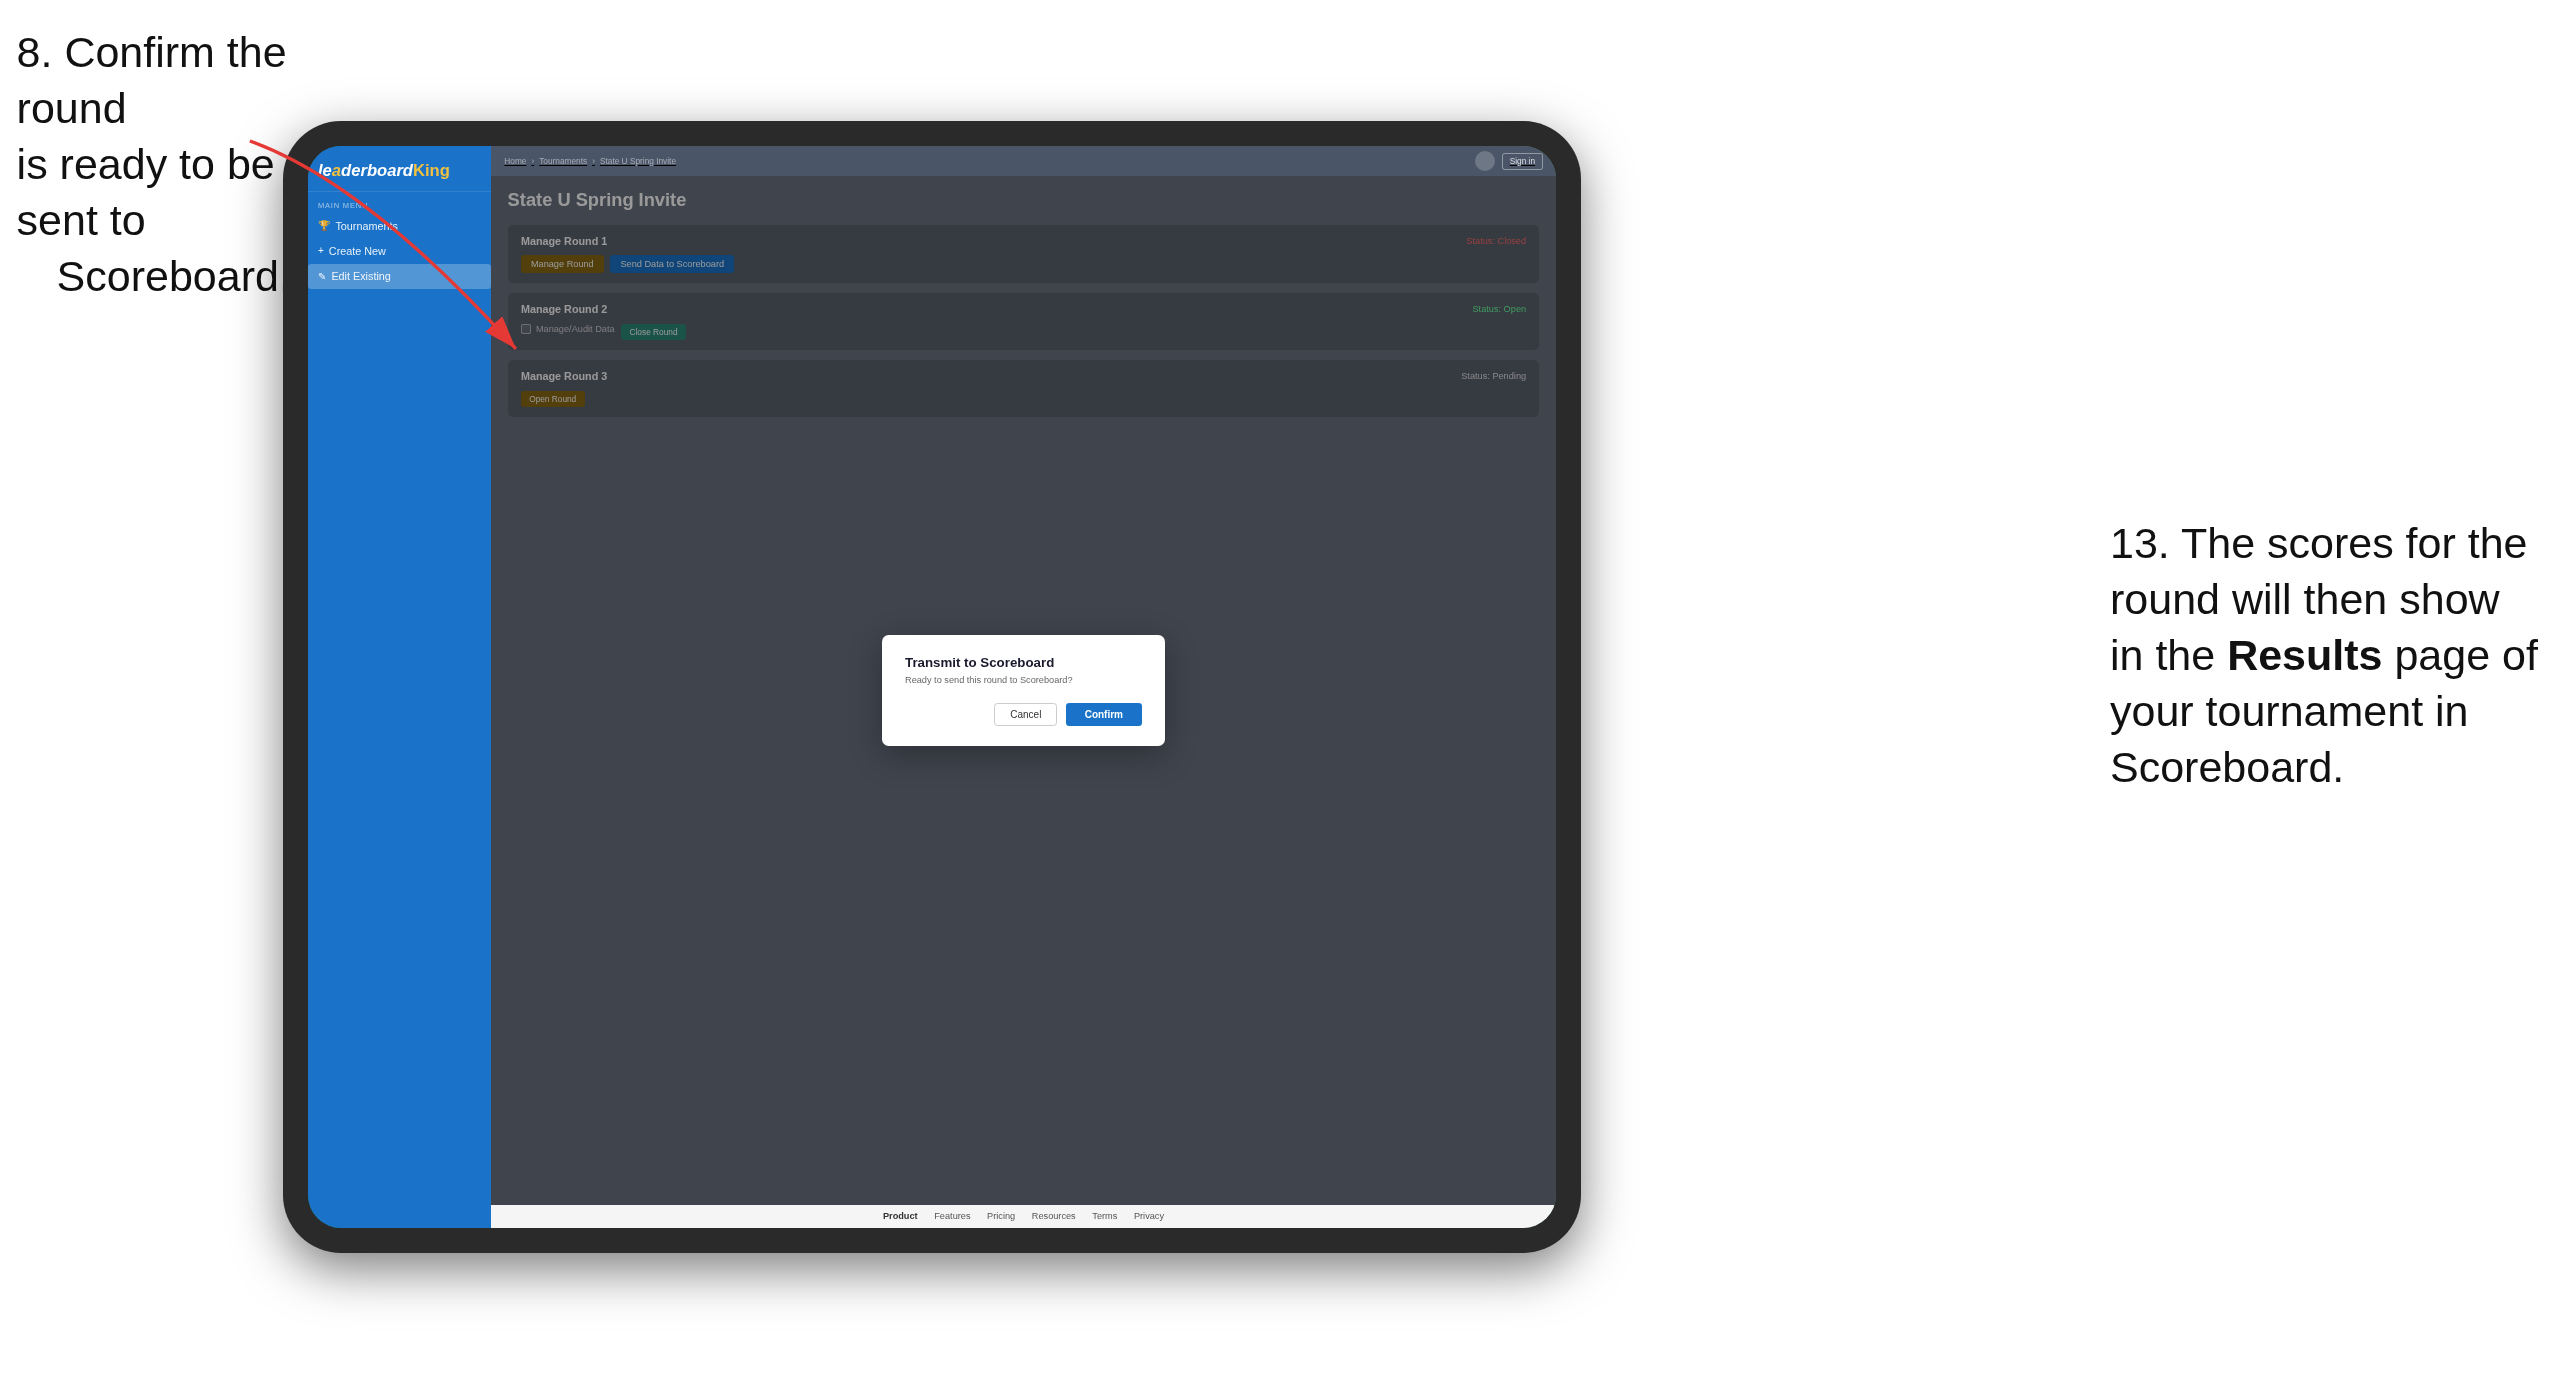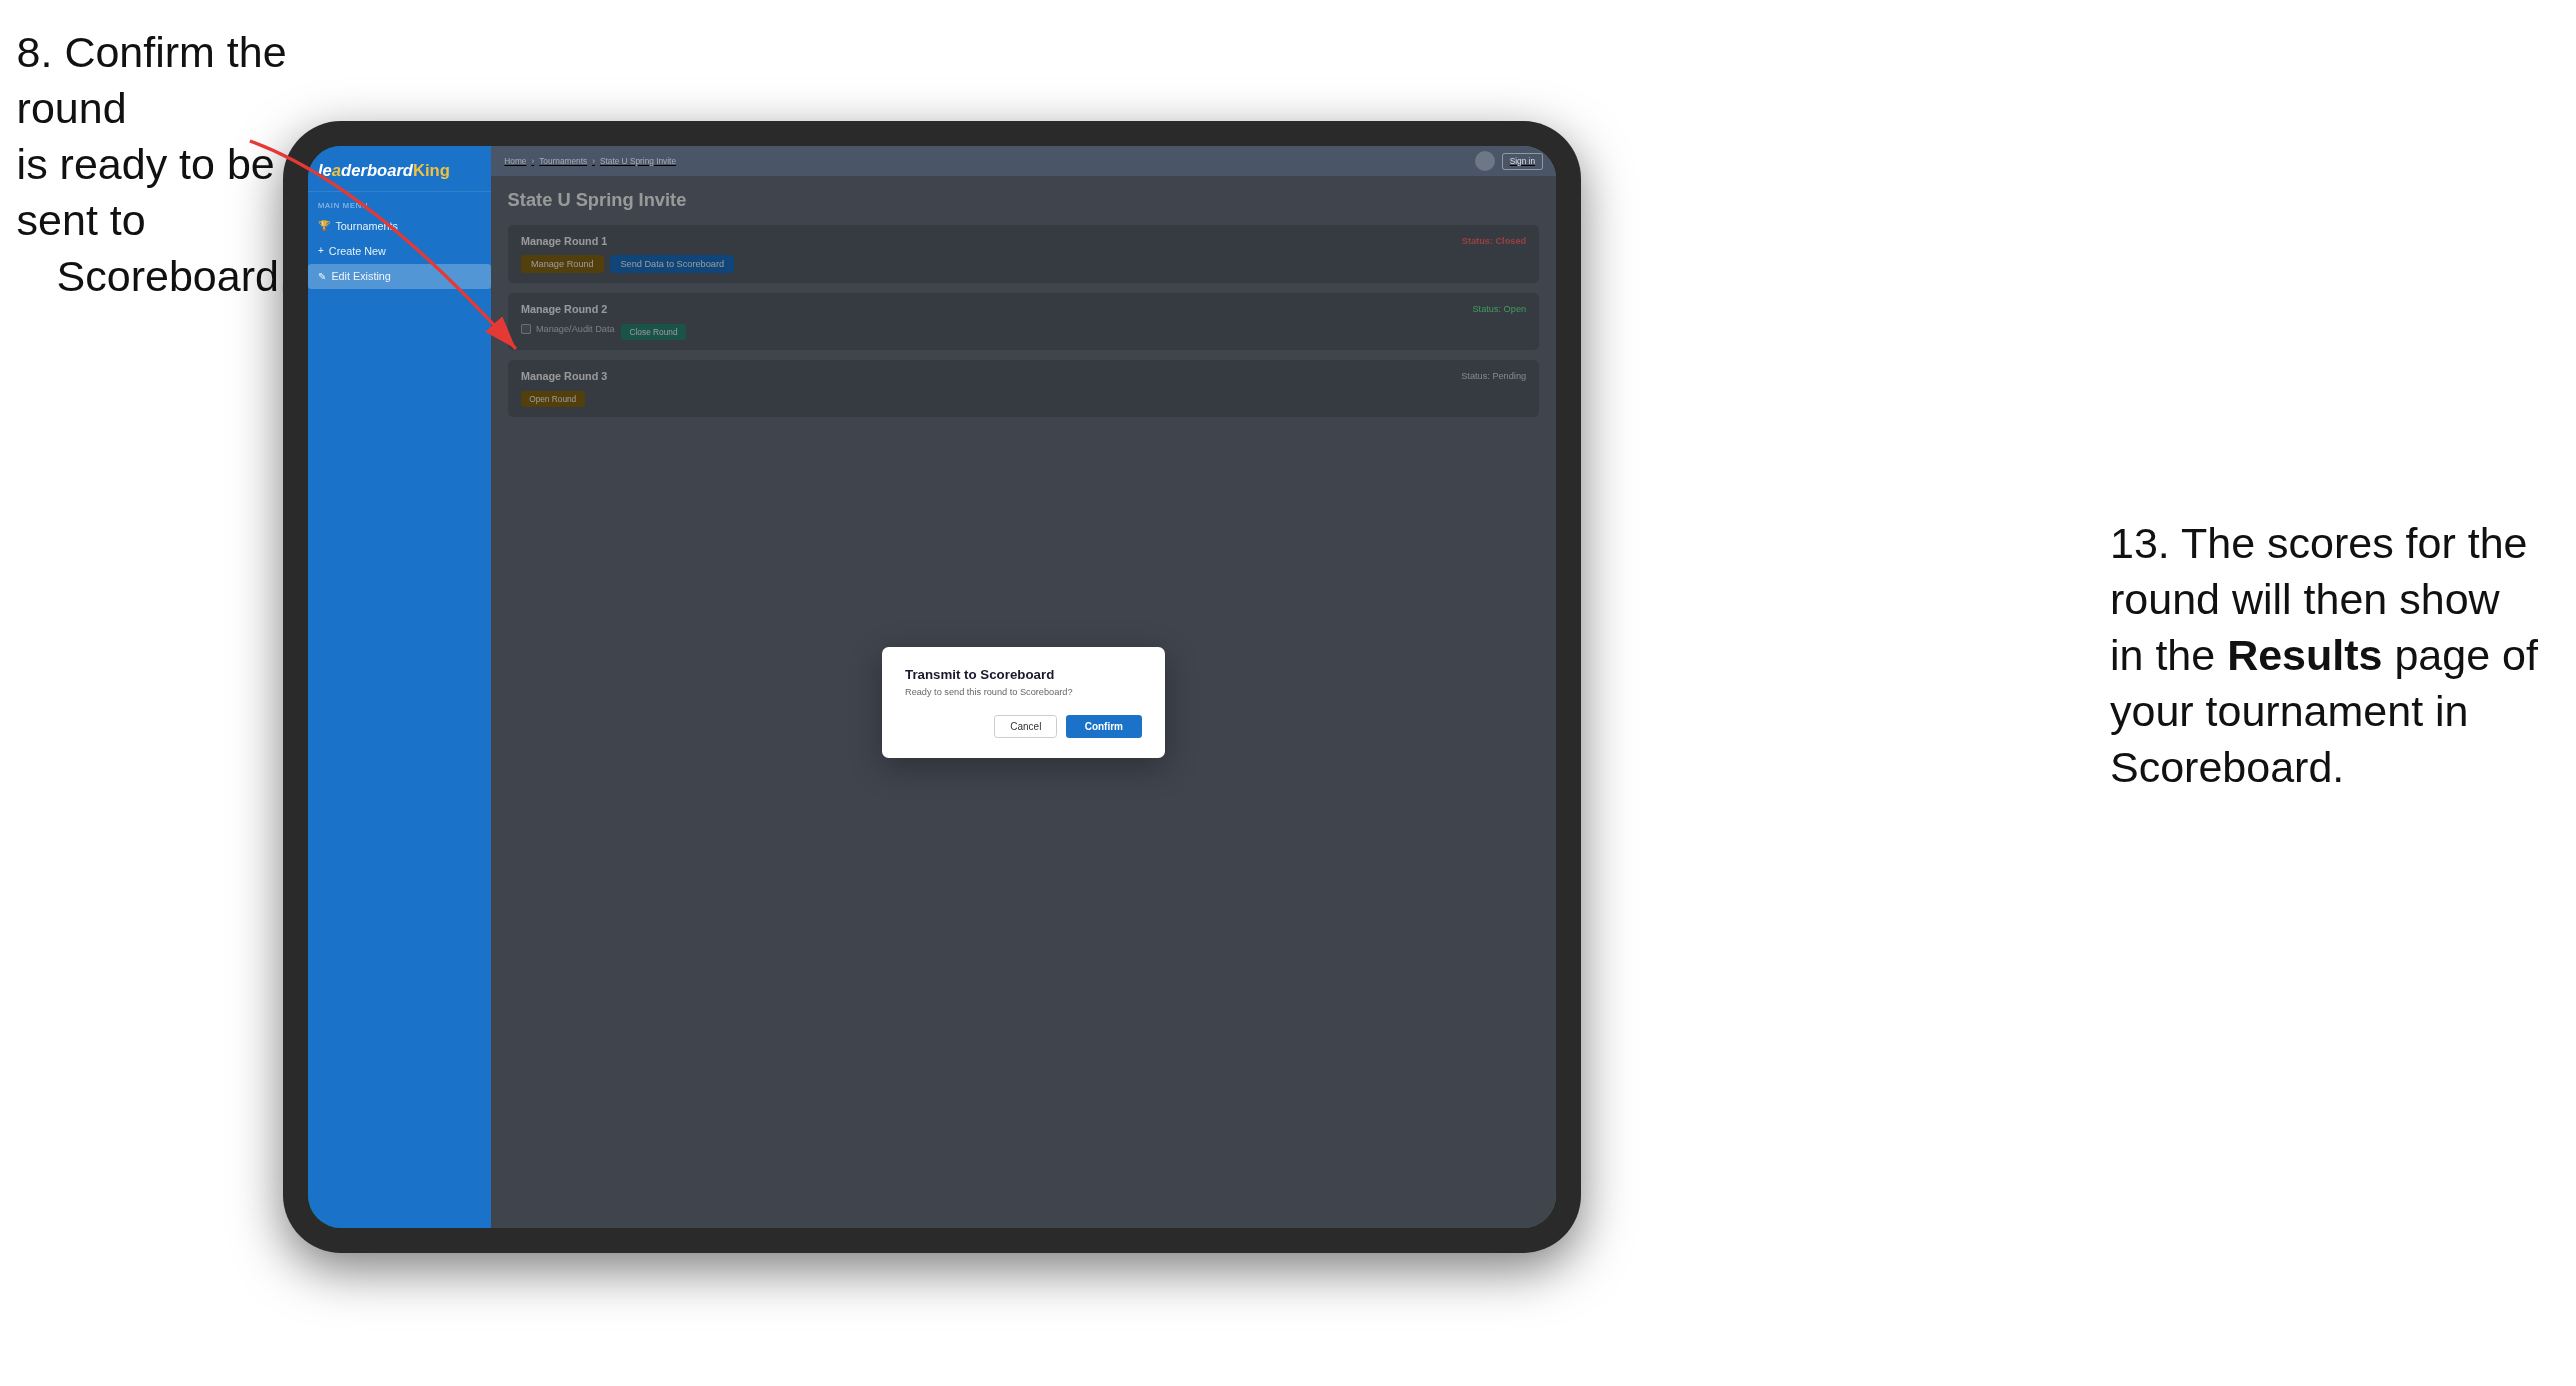--- a/index.html
+++ b/index.html
@@ -211,21 +211,21 @@
     .round-title {
       font-size: 10.8px;
       font-weight: 600;
       color: #fff;
     }
 
     .status-badge {
       font-size: 9.2px;
       color: rgba(255,255,255,0.8);
     }
-    .status-badge.closed { color: #ff6b6b; font-weight: bold; }
+    .status-badge.closed { color: #ff6b6b; }
     .status-badge.open { color: #6bff9e; }
     .status-badge.pending { color: rgba(255,255,255,0.8); }
 
     .round-actions {
       display: flex;
       gap: 6.7px;
       align-items: center;
     }
 
     .btn {
@@ -471,18 +471,26 @@
               <div class="modal-subtitle">Ready to send this round to Scoreboard?</div>
               <div class="modal-actions">
                 <button class="btn-cancel">Cancel</button>
                 <button class="btn-confirm">Confirm</button>
               </div>
             </div>
           </div>
 
         </div>
 
+        <div class="page-footer">
+          <span class="footer-link active">Product</span>
+          <span class="footer-link">Features</span>
+          <span class="footer-link">Pricing</span>
+          <span class="footer-link">Resources</span>
+          <span class="footer-link">Terms</span>
+          <span class="footer-link">Privacy</span>
+        </div>
       </div>
 
     </div>
   </div>
 </div>
 
 
 </body></html>

